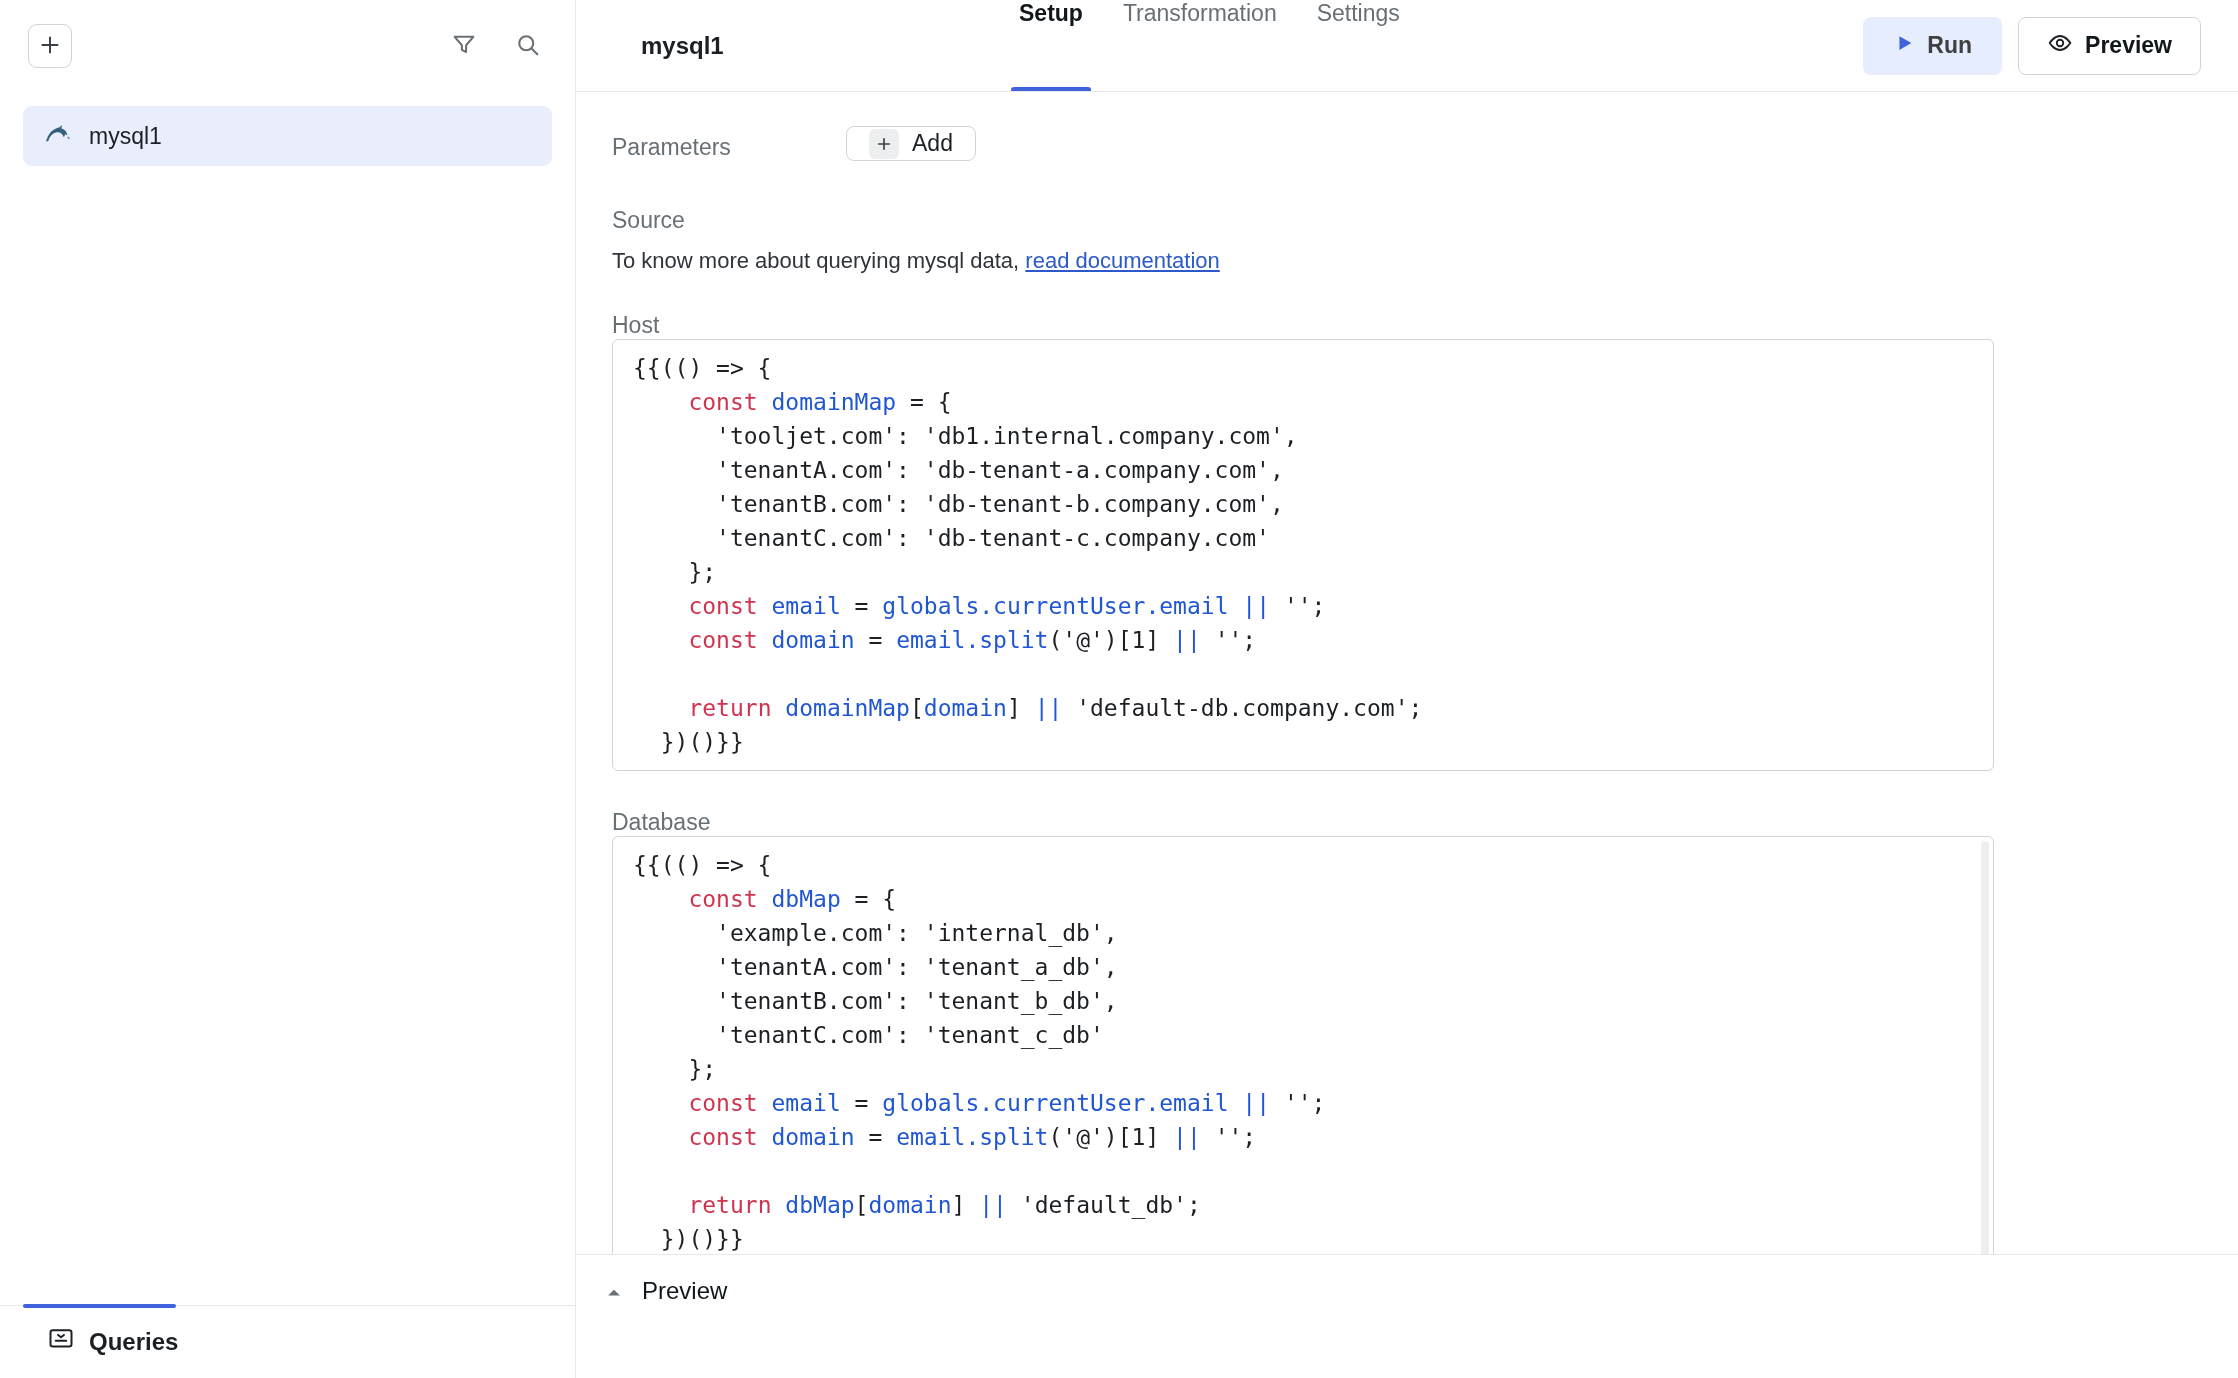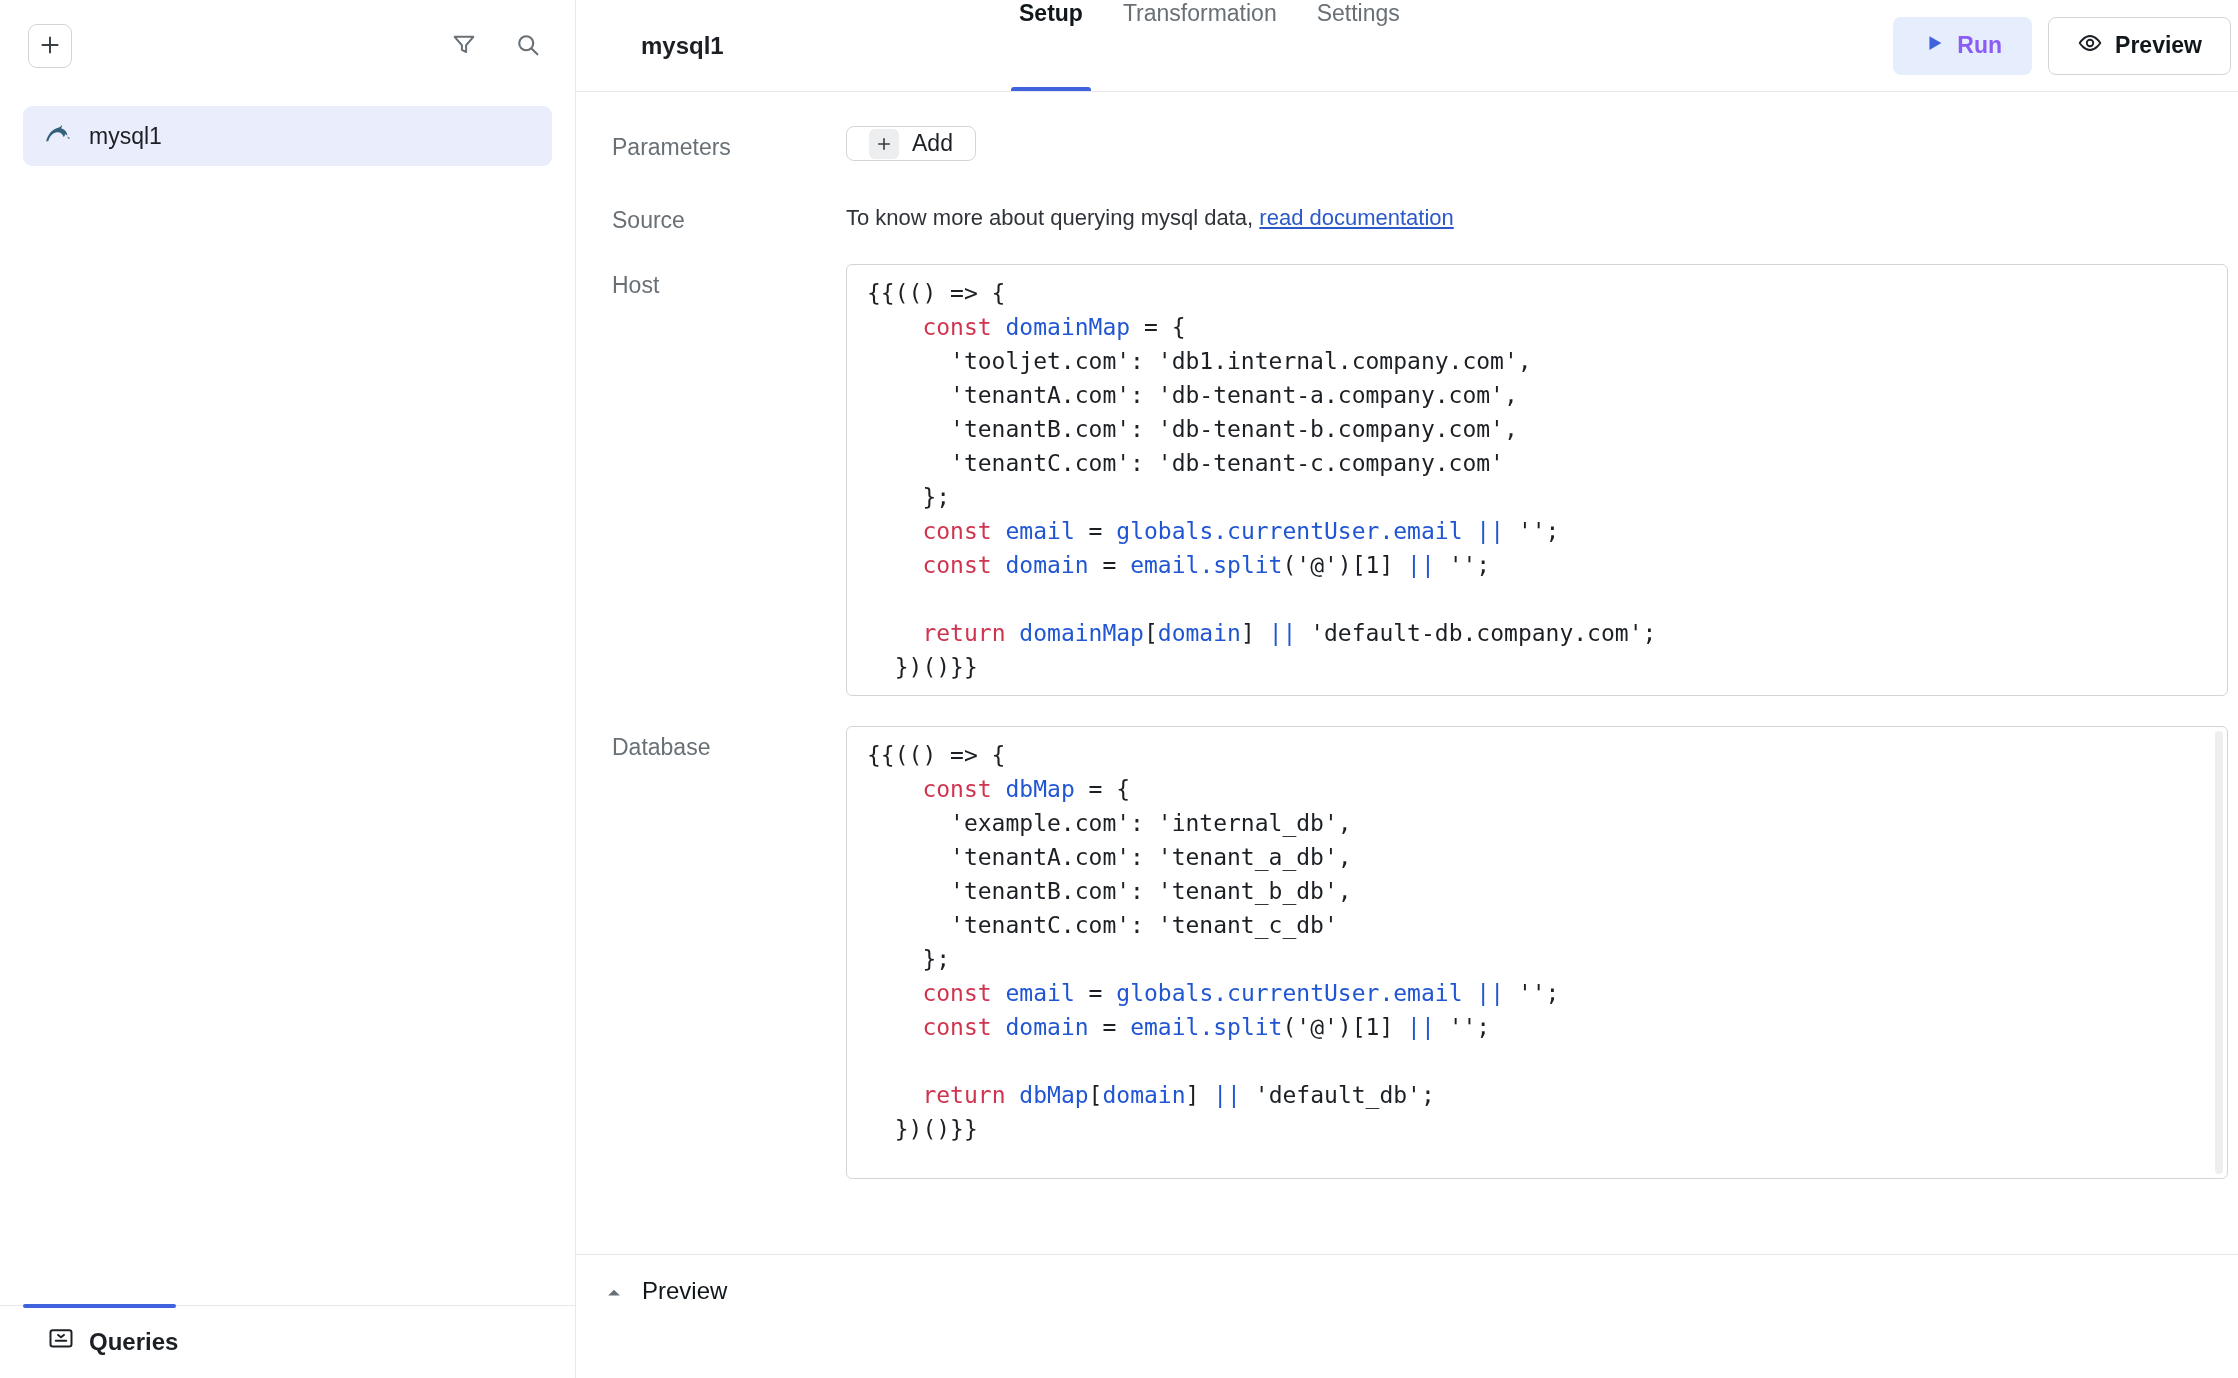--- a/index.html
+++ b/index.html
@@ -37,32 +37,32 @@
     display:flex; align-items:center; padding:0 37px 0 65px;
   }
   .main-title { font-size:24px; font-weight:700; color:#1c2024; width:160px; }
   .tabs { display:flex; gap:40px; height:100%; margin-left:218px; }
   .tab { position:relative; height:100%; display:flex; align-items:flex-start; font-size:23px; font-weight:500; color:#687076; cursor:pointer; }
   .tab.active { color:#11181c; font-weight:600; }
   .tab.active::after { content:""; position:absolute; bottom:0; left:-8px; right:-8px; height:4px; background:#3e63dd; border-radius:3px 3px 0 0; }
   .header-actions { margin-left:auto; display:flex; gap:16px; align-items:center; }
   .run-btn {
     height:58px; padding:0 30px; border:none; border-radius:8px; background:#e6edfd;
-    color:#8b5cf6; font-size:23px; font-weight:600; display:flex; align-items:center; gap:12px; cursor:pointer;
+    color:#404040; font-size:23px; font-weight:600; display:flex; align-items:center; gap:12px; cursor:pointer;
     font-family:"Liberation Sans", sans-serif;
   }
   .preview-btn {
     height:58px; padding:0 28px; border:1px solid #d0d5da; border-radius:8px; background:#fff;
     color:#11181c; font-size:23px; font-weight:600; display:flex; align-items:center; gap:12px; cursor:pointer;
     font-family:"Liberation Sans", sans-serif;
   }
   
   .form-area { flex:1; padding:34px 40px 0 36px; overflow:hidden; }
   .form-row { display:flex; align-items:flex-start; }
-  .form-row + .form-row { margin-top:30px; }
+  .form-row + .form-row { margin-top:30px;flex-direction:column; }
   .form-label { width:234px; min-width:234px; font-size:23px; font-weight:500; color:#687076; padding-top:8px; }
   .form-label.mid { padding-top:16px; }
   .form-control { flex:1; }
   .add-btn {
     height:35px; padding:0 22px; border:1px solid #d0d5da; border-radius:8px; background:#fff;
     display:flex; align-items:center; gap:13px; font-size:23px; font-weight:500; color:#1c2024; cursor:pointer;
     font-family:"Liberation Sans", sans-serif;
   }
   .add-badge { width:30px; height:30px; border-radius:6px; background:#eceef0; display:flex; align-items:center; justify-content:center; }
   .select {

